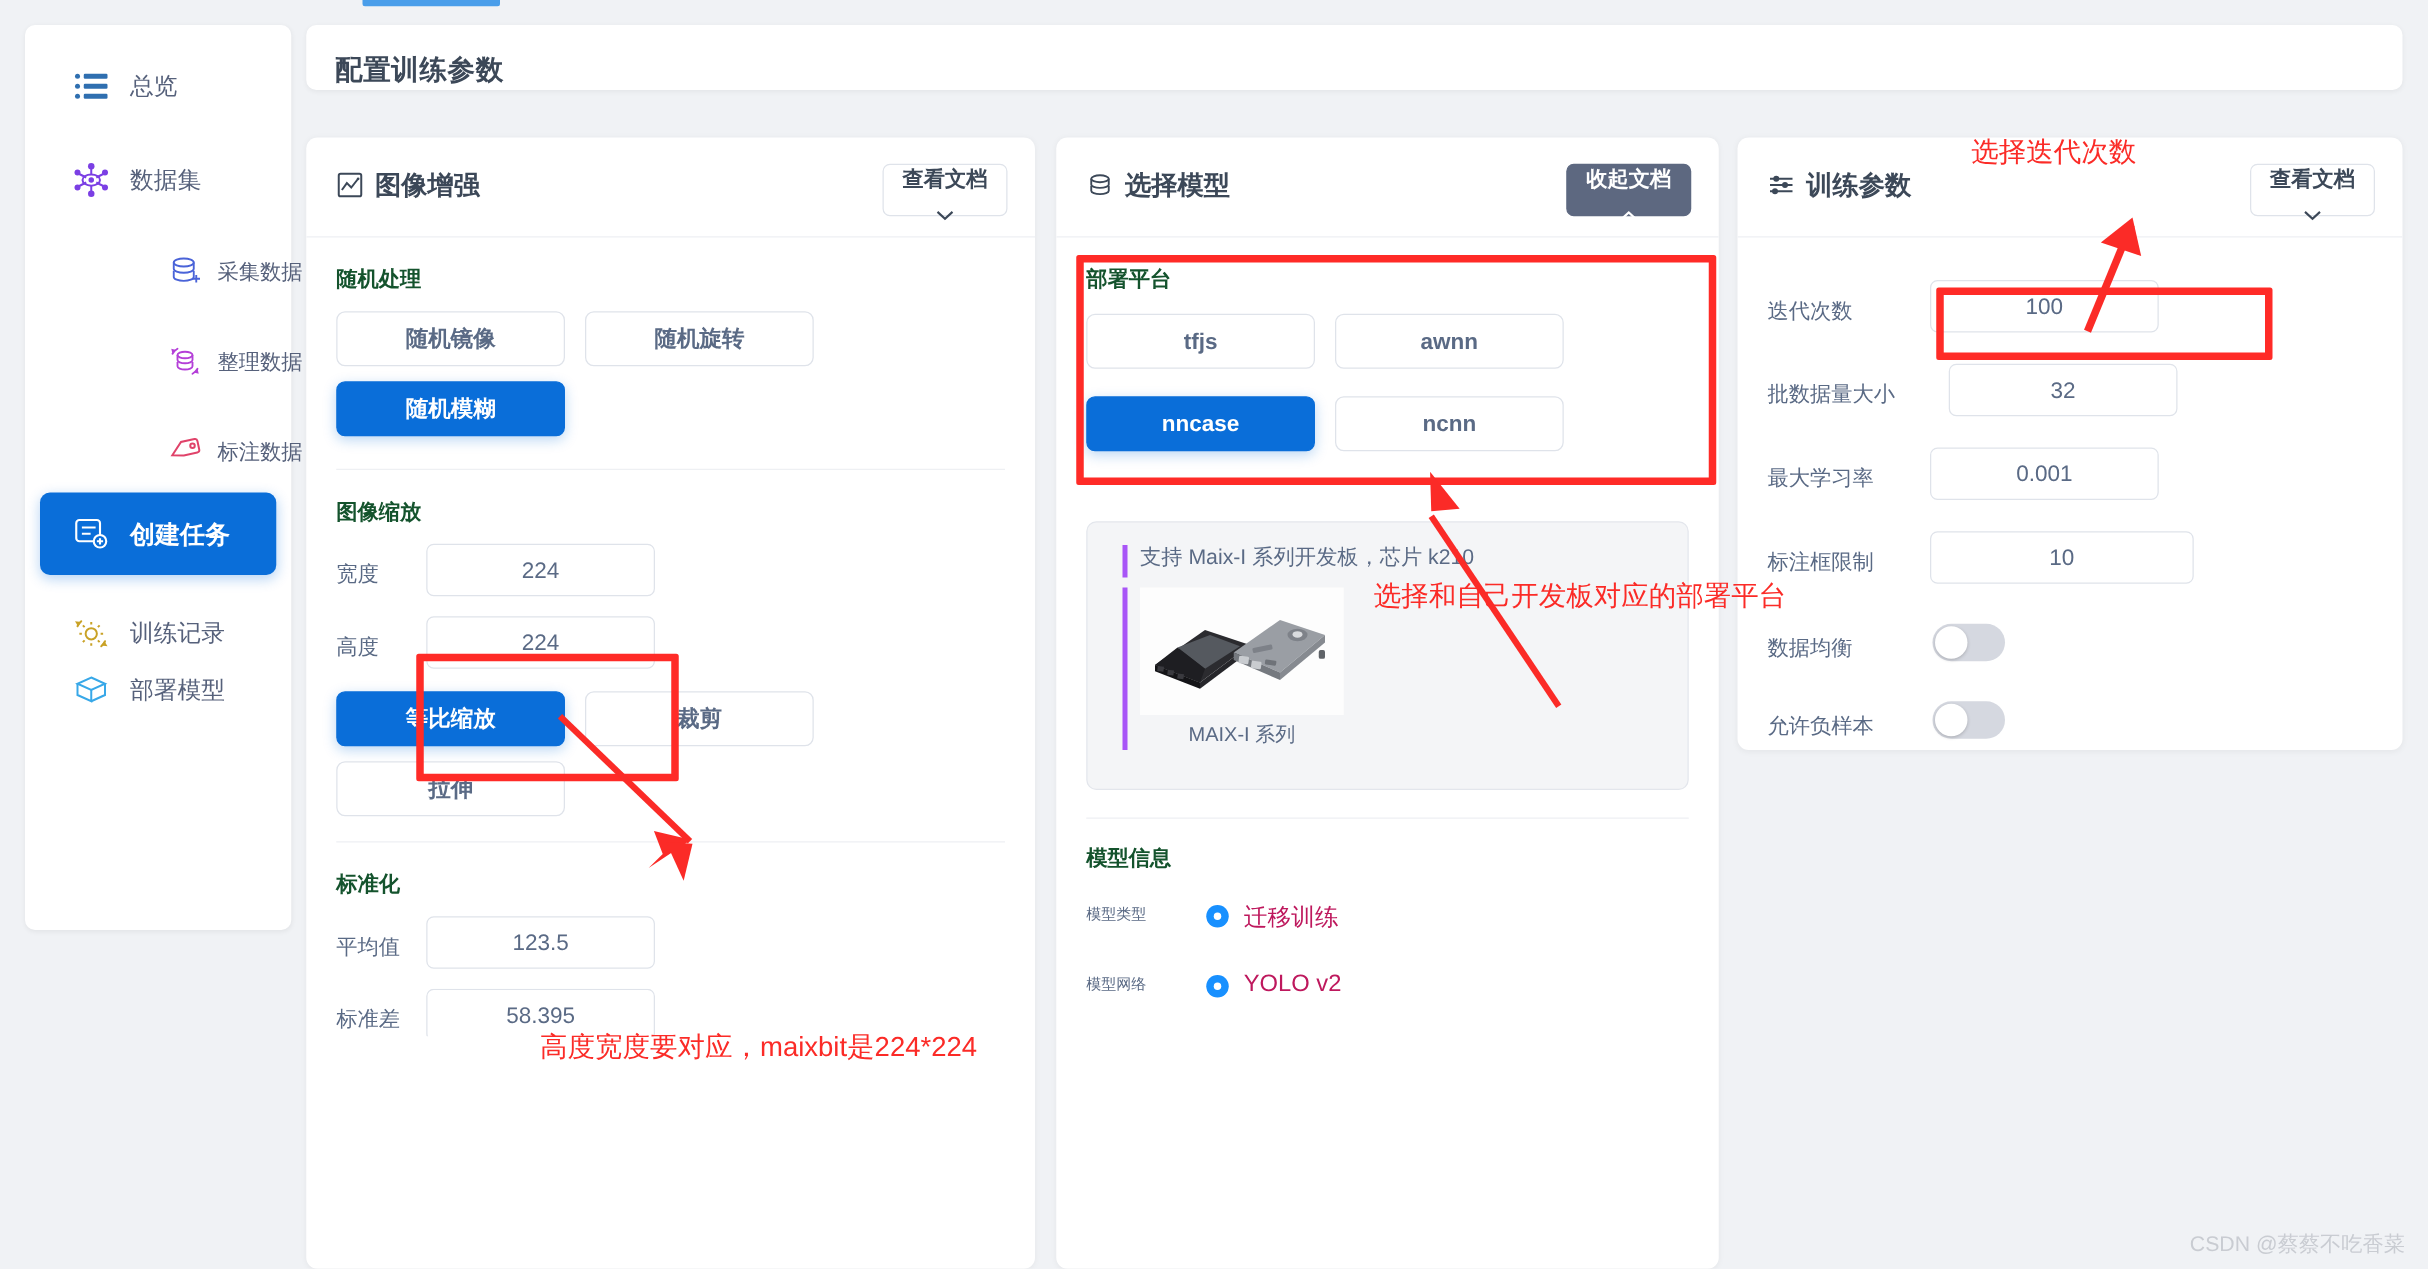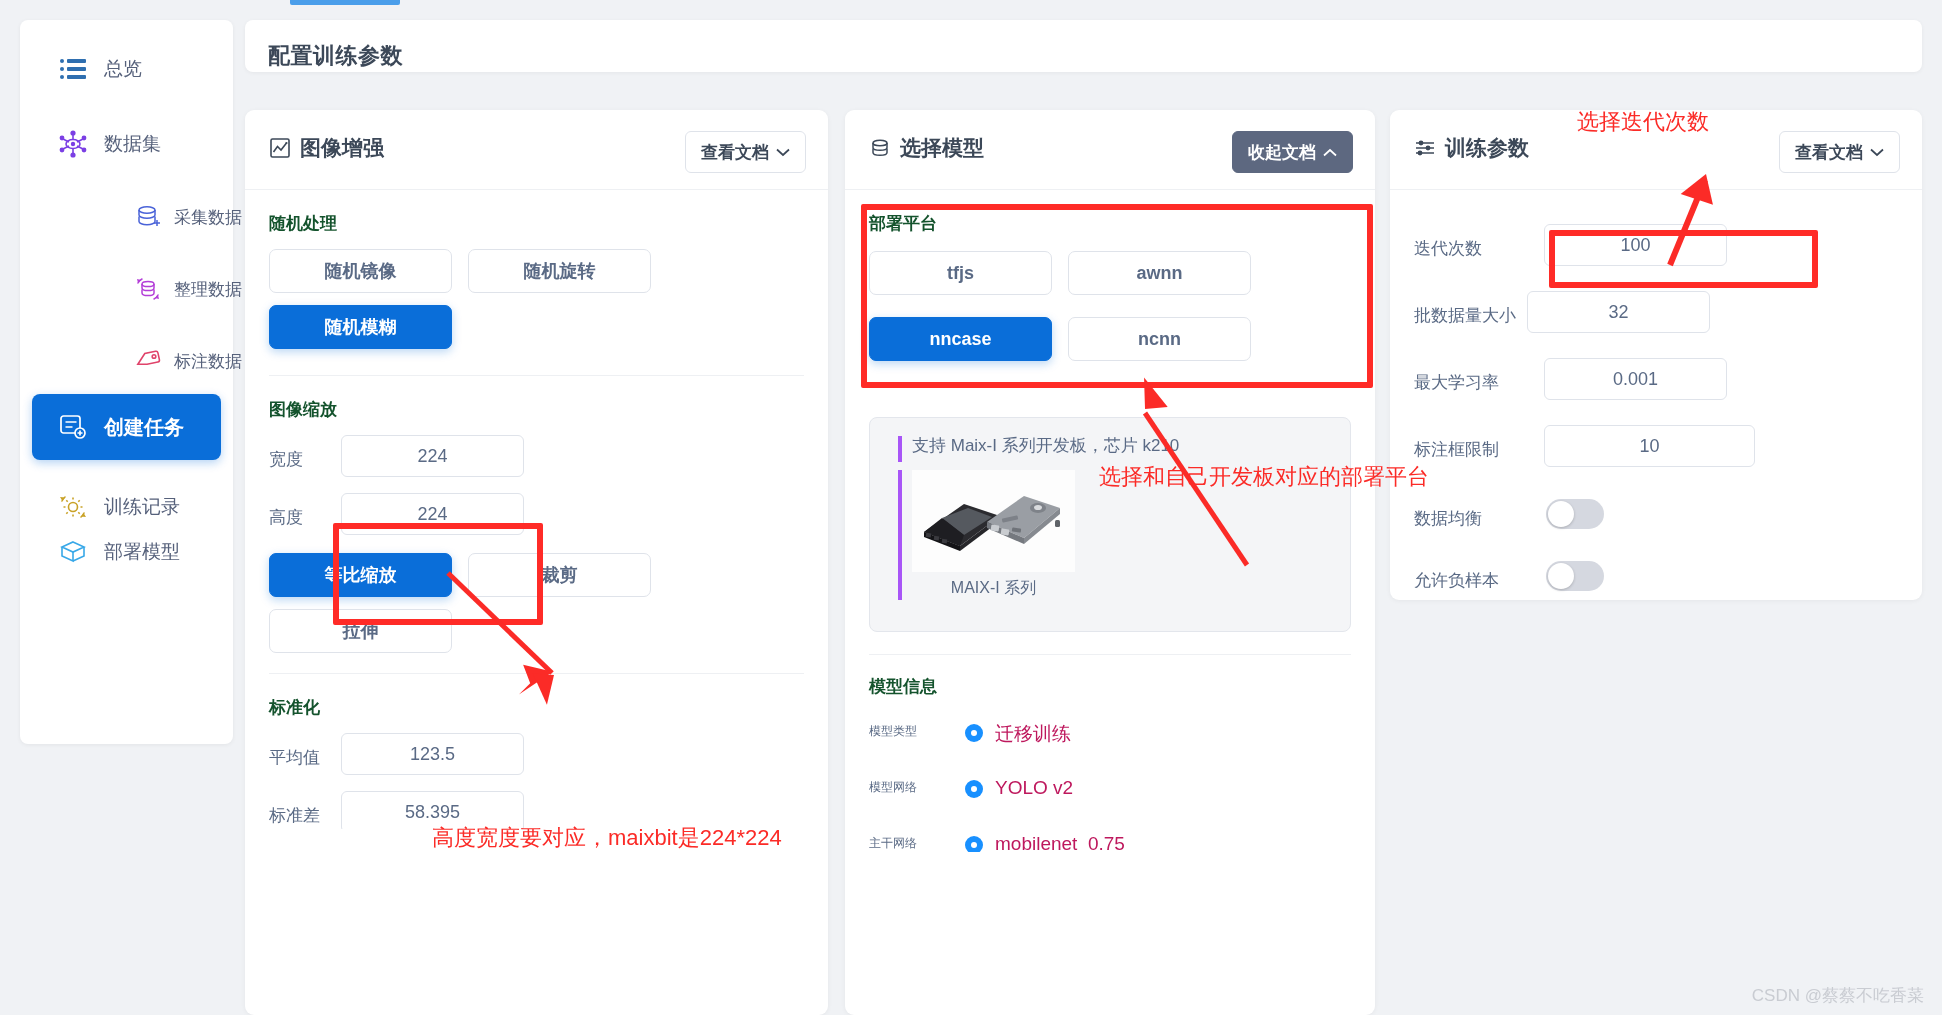--- a/index.html
+++ b/index.html
@@ -64,21 +64,21 @@
   .panel-head .ptitle {
     position: absolute; left: 24px; top: 24px; display: flex; align-items: center;
     font-size: 21px; font-weight: bold; color: #3c4858;
   }
   .panel-head .ptitle .phico { margin-right: 9px; display: flex; }
 
   .doc-btn {
     position: absolute; right: 22px; top: 21px; height: 42px; padding: 0 15px;
     display: flex; align-items: center; gap: 7px;
     border: 1px solid #dfe3ea; border-radius: 6px; background: #fff;
-    font-size: 17px; color: #3c4858; font-weight: bold; cursor: pointer;
+    font-size: 17px; color: #3c4858; font-weight: bold; cursor: pointer; flex-direction: column;
   }
   .doc-btn.dark { background: #5d6880; border-color: #5d6880; color: #fff; }
 
   .panel-body { position: relative; padding: 0 24px; }
   .sec-label { font-size: 17px; color: #14532d; font-weight: bold; margin-top: 22px; }
 
   .hr { height: 1px; background: #eef0f3; margin: 20px 0 0 0; }
 
   
   .chips { position: relative; margin-top: 14px; }
@@ -465,27 +465,20 @@
             <i></i>
           </div>
         <div class="mval">迁移训练</div>
       </div>
       <div class="mrow">
         <div class="mlab">模型网络</div>
         <div class="radio">
             <i></i>
           </div>
         <div class="mval">YOLO v2</div>
-      </div>
-      <div class="mrow cut-row" style="height:30px">
-        <div class="mlab">主干网络</div>
-        <div class="radio">
-            <i></i>
-          </div>
-        <div class="mval">mobilenet_0.75</div>
       </div>
     </div>
   </div>
 
   <div class="panel" id="panel-train">
     <div class="panel-head">
       <div class="ptitle">
         <span class="phico">
           <svg width="22" height="22" viewBox="0 0 22 22">
               <g stroke="#3c4858" stroke-width="1.6" fill="none">
@@ -510,21 +503,21 @@
       </div>
     </div>
 
     <div class="panel-body">
       <div class="frow" style="margin-top:34px">
         <div class="flab">迭代次数</div>
         <div class="finput" style="left:130px; width:183px">100</div>
       </div>
       <div class="frow" style="margin-top:19px">
         <div class="flab">批数据量大小</div>
-        <div class="finput" style="left:113px; width:183px">32</div>
+        <div class="finput" style="left:145px; width:183px">32</div>
       </div>
       <div class="frow" style="margin-top:19px">
         <div class="flab">最大学习率</div>
         <div class="finput" style="left:130px; width:183px">0.001</div>
       </div>
       <div class="frow" style="margin-top:19px">
         <div class="flab">标注框限制</div>
         <div class="finput" style="left:130px; width:211px">10</div>
       </div>
 

